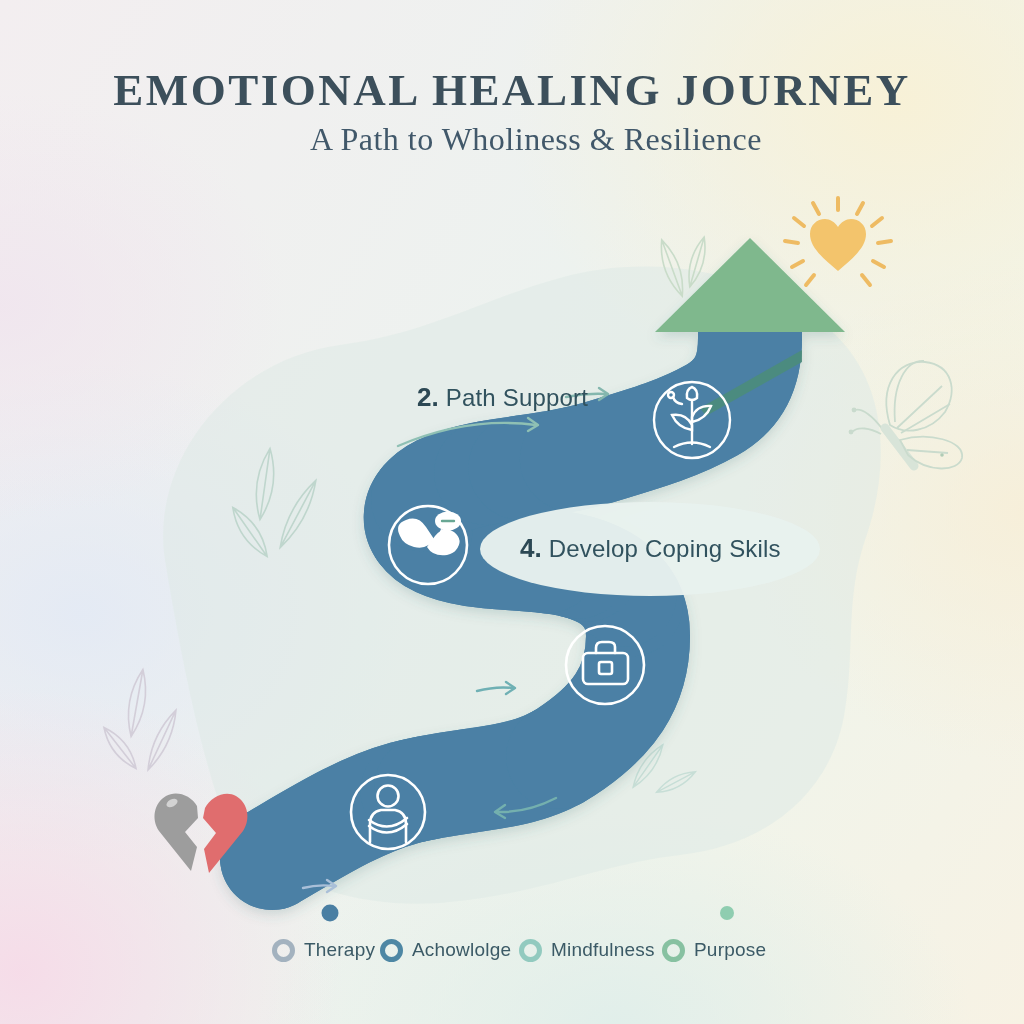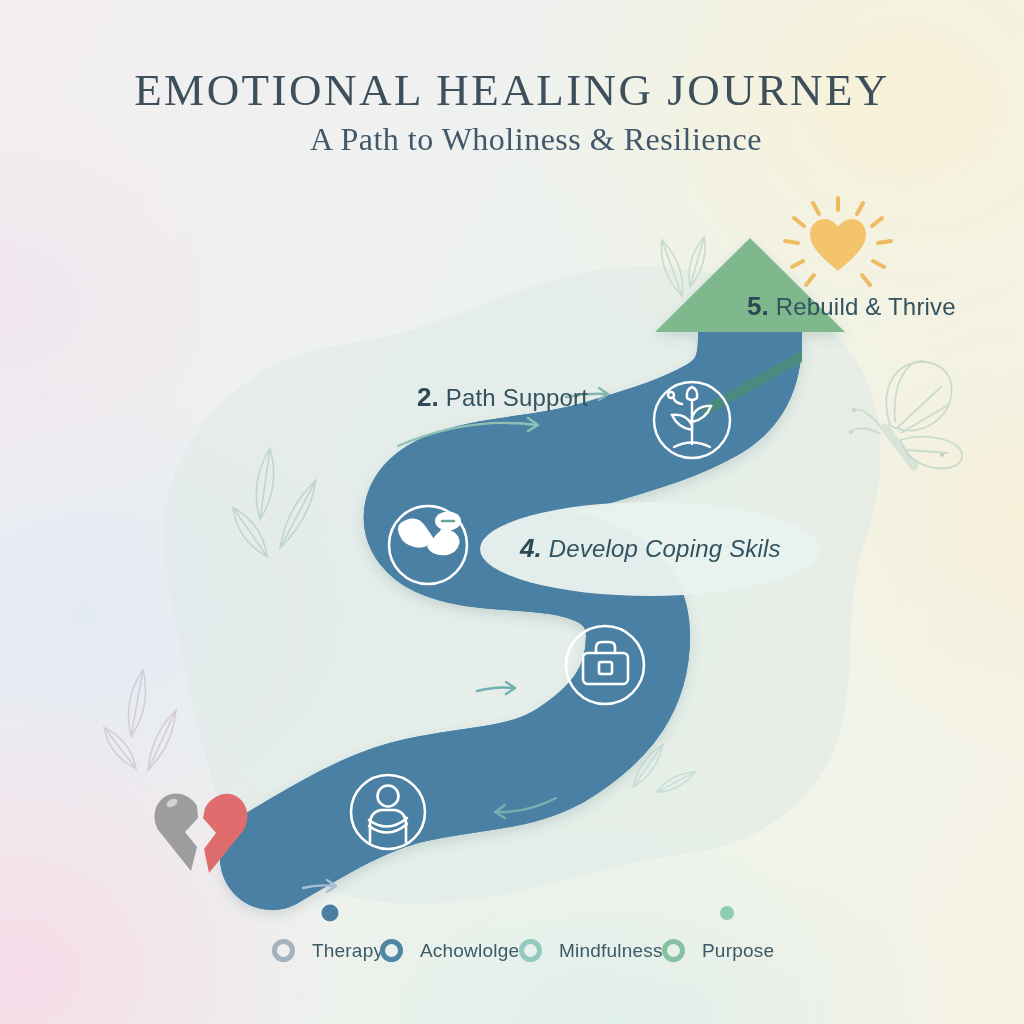--- a/index.html
+++ b/index.html
@@ -11,31 +11,31 @@
       radial-gradient(40% 35% at 100% 50%, rgba(247,238,215,0.85) 0%, rgba(247,238,215,0) 70%),
       radial-gradient(45% 40% at 2% 95%, rgba(246,219,232,0.95) 0%, rgba(246,219,232,0) 70%),
       radial-gradient(40% 30% at 0% 30%, rgba(240,228,238,0.8) 0%, rgba(240,228,238,0) 70%),
       radial-gradient(45% 35% at 8% 60%, rgba(226,233,245,0.85) 0%, rgba(226,233,245,0) 70%),
       radial-gradient(50% 30% at 60% 100%, rgba(223,238,234,0.9) 0%, rgba(223,238,234,0) 70%),
       linear-gradient(120deg,#f3eef0 0%,#edf2ef 45%,#f1f4ea 75%,#f7f2e4 100%);
   }
   .title{
     position:absolute;left:0;top:64px;width:1024px;text-align:center;
     font-family:"Liberation Serif",serif;font-size:45px;letter-spacing:2.5px;
-    color:#3c4f5b;font-weight:400;
+    color:#3c4f5b;font-weight:700;
   }
   .subtitle{
     position:absolute;left:0;top:121px;width:1024px;text-align:center;
     font-family:"Liberation Serif",serif;font-size:32px;letter-spacing:0.5px;
     color:#41586a;font-weight:400;margin-left:24px;
   }
   .step-label{position:absolute;white-space:nowrap;color:#31525e;font-size:24px;}
   .step-label .num{font-weight:700;font-size:26px;color:#2c4854;margin-right:7px;}
   .step-label .lbl{font-weight:400;letter-spacing:0.2px;}
-  .legend-item{position:absolute;top:939px;display:flex;align-items:center;gap:17px;}
+  .legend-item{position:absolute;top:939px;display:flex;gap:9px;}
   .ring{width:13px;height:13px;border-radius:50%;border:5px solid #999;background:transparent;}
   .ring-therapy{border-color:#a3b2bf;}
   .ring-mindfulness{border-color:#4e87a4;}
   .ring-connection{border-color:#92cabf;}
   .ring-purpose{border-color:#87c1a1;}
   .legend-item .lg-label{font-size:19px;color:#3b5a66;font-weight:500;letter-spacing:0.2px;}
   svg{position:absolute;left:0;top:0;}
 </style>
 </head>
 <body>
@@ -203,25 +203,22 @@
       <circle cx="727" cy="913" r="7" fill="#8fcdb0"></circle>
     </g>
   </svg>
 
   <div class="title">EMOTIONAL HEALING JOURNEY</div>
   <div class="subtitle">A Path to Wholiness &amp; Resilience</div>
 
   <div class="step-label" style="left:417px;top:382px;">
     <span class="num">2.</span><span class="lbl">Path Support</span>
   </div>
-  <div class="step-label" style="left:520px;top:533px;font-style:italic;">
+  <div class="step-label" style="left:520px;top:533px;">
     <span class="num">4.</span><span class="lbl">Develop Coping Skils</span>
-  </div>
-  <div class="step-label" style="left:747px;top:291px;">
-    <span class="num">5.</span><span class="lbl">Rebuild &amp; Thrive</span>
   </div>
 
   <div class="legend-item" style="left:272px;">
     <span class="ring ring-therapy"></span>
     <span class="lg-label">Therapy</span>
   </div>
   <div class="legend-item" style="left:380px;">
     <span class="ring ring-mindfulness"></span>
     <span class="lg-label">Achowlolge</span>
   </div>

